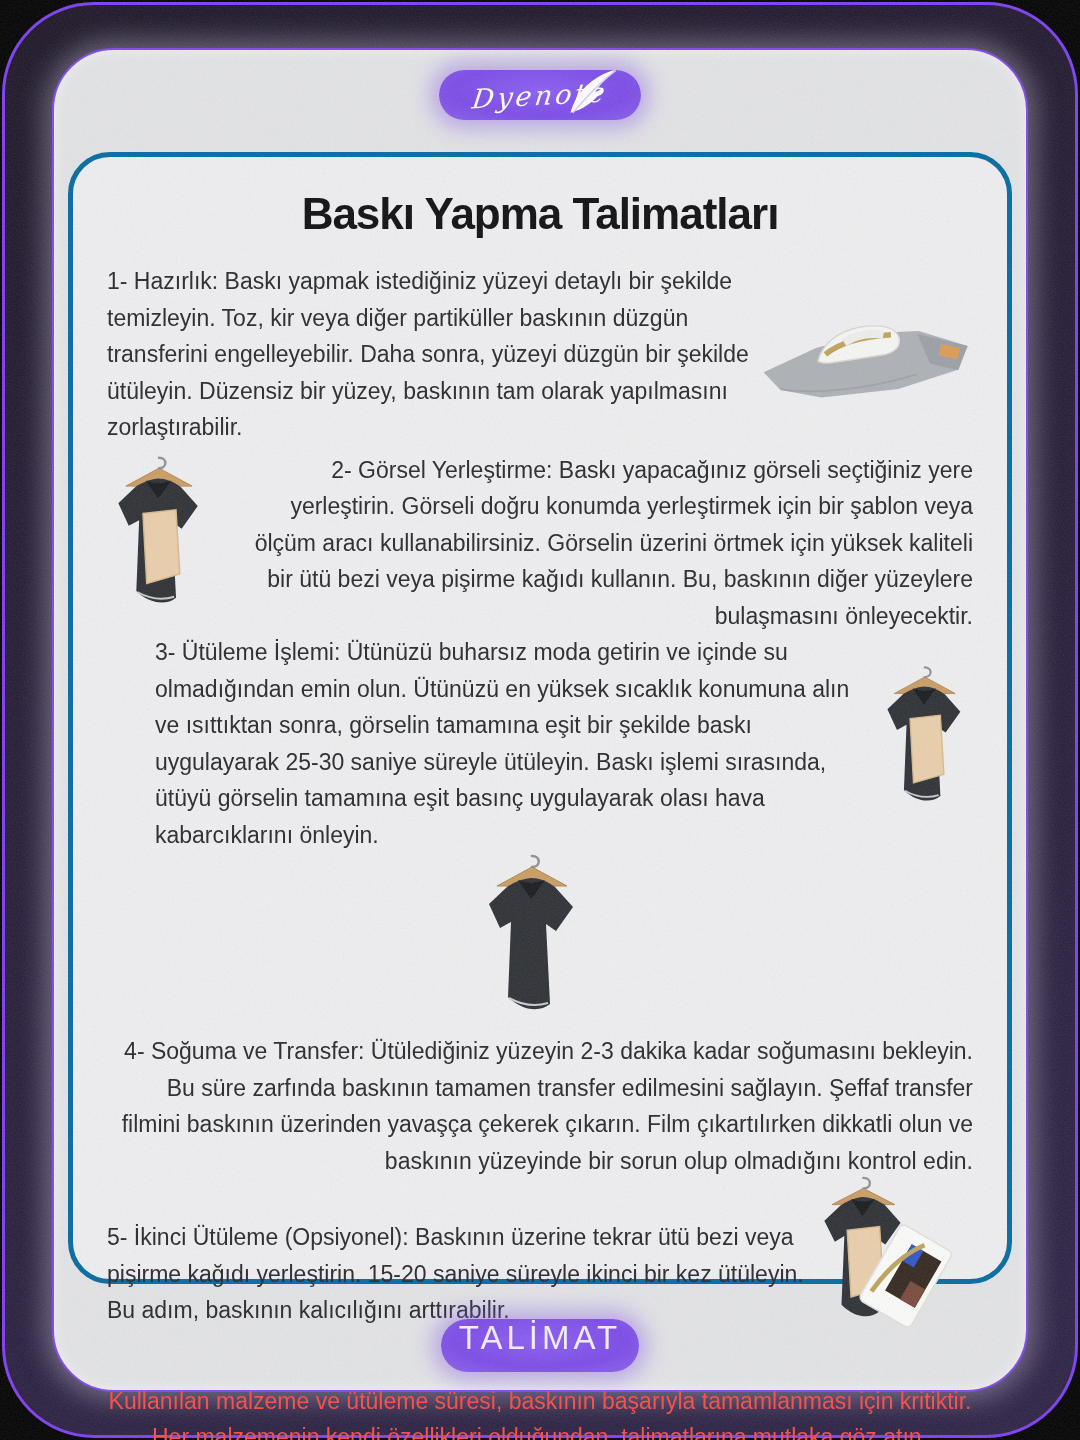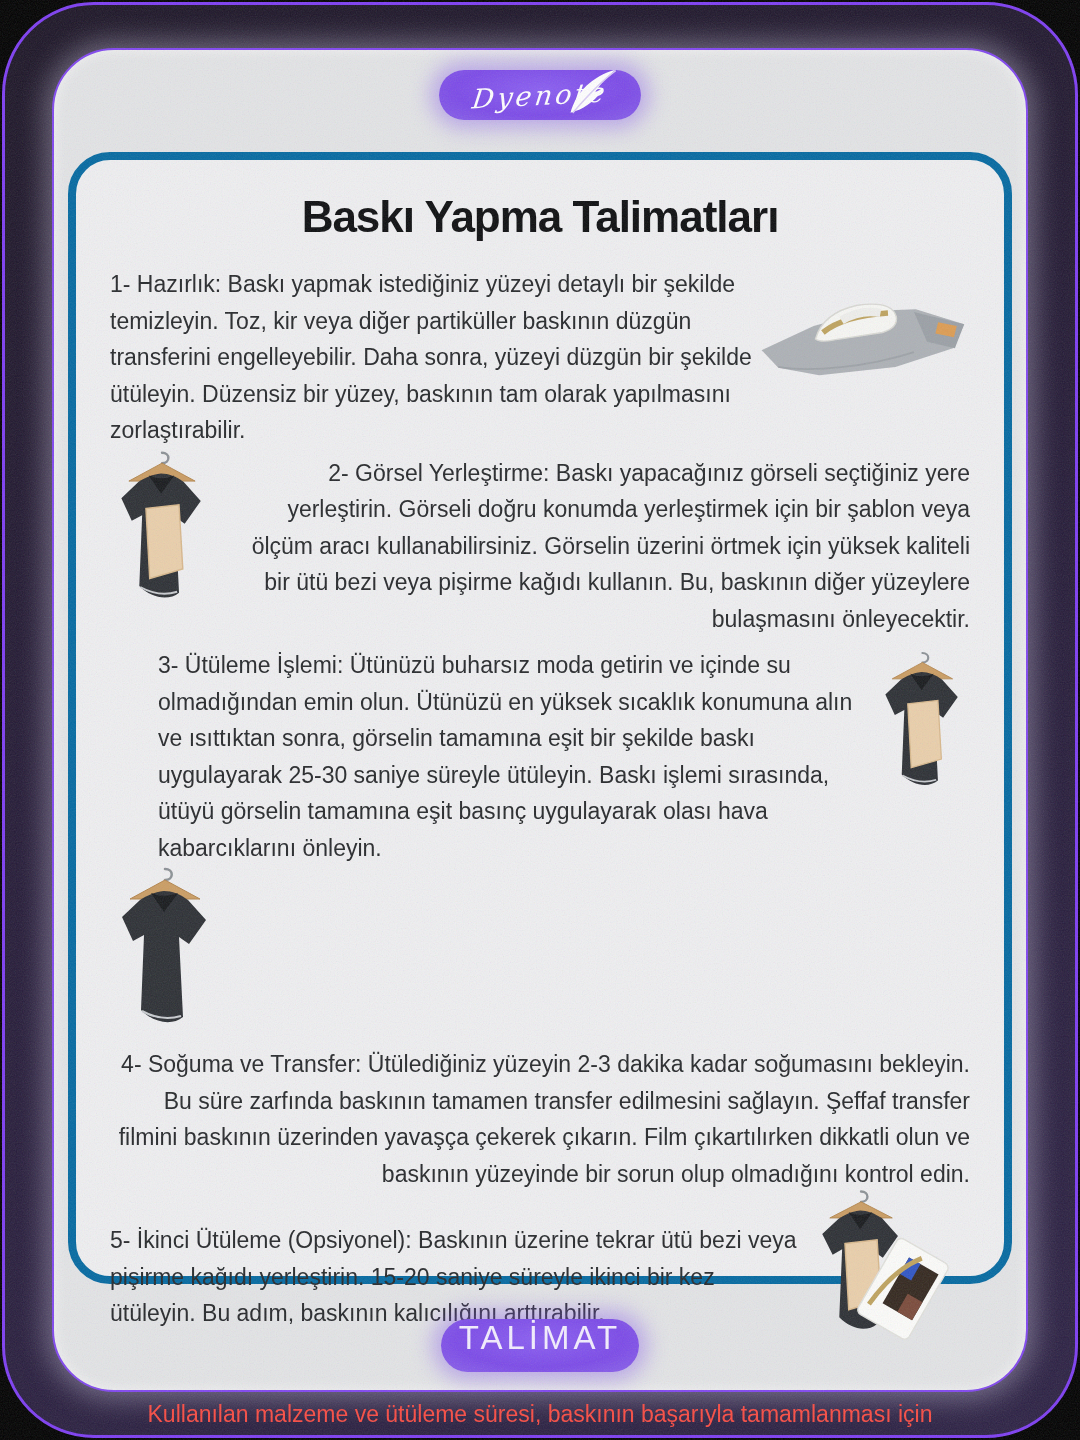--- a/index.html
+++ b/index.html
@@ -35,37 +35,37 @@
   }
   .brand-script {
     color:#fff; font-family:"DejaVu Serif", serif; font-style:italic;
     font-size:27px; letter-spacing:3px; transform:skewX(-10deg) rotate(-3deg);
     font-weight:400;
   }
   .feather { position:absolute; right:14px; top:4px; transform:rotate(-18deg); }
   
   .card {
     position:absolute; left:14px; right:14px; top:102px; height:1132px;
-    border:8px solid #0369a1; border-radius:42px;
+    border:5px solid #0369a1; border-radius:42px;
     background:#efeff1;
     padding:26px 34px 20px 34px;
   }
   .card-title {
     text-align:center; font-size:44px; font-weight:700; color:#0c0d0f;
     letter-spacing:-1px; margin:6px 0 24px 0;
   }
-  .step { display:flex; align-items:flex-start; }
+  .step { display:flex; align-items:center; }
   .step-text {
     font-size:23px; line-height:36.5px; color:#26282b;
   }
   .t-right { text-align:right; }
   .s1 { margin-bottom:6px; }
   .s1 .step-text { width:655px; }
   .s1 .art { margin-left:4px; margin-top:14px; }
-  .s2 { margin-bottom:10px; }
+  .s2 { }
   .s2 .art { margin-right:12px; margin-top:-6px; }
   .s2 .step-text { flex:1; }
   .s3 { margin-bottom:8px;margin-left:48px; }
   .s3 .step-text { width:750px; }
   .s3 .art { margin-left:6px; margin-top:-2px; }
   .s4 { margin-bottom:12px;flex-direction:column; }
   .s4 .art { margin-right:16px; margin-top:-8px; }
   .s4 .step-text { flex:1; }
   .s5 { margin-bottom:0; }
   .s5 .step-text { width:700px; margin-top:18px; }

